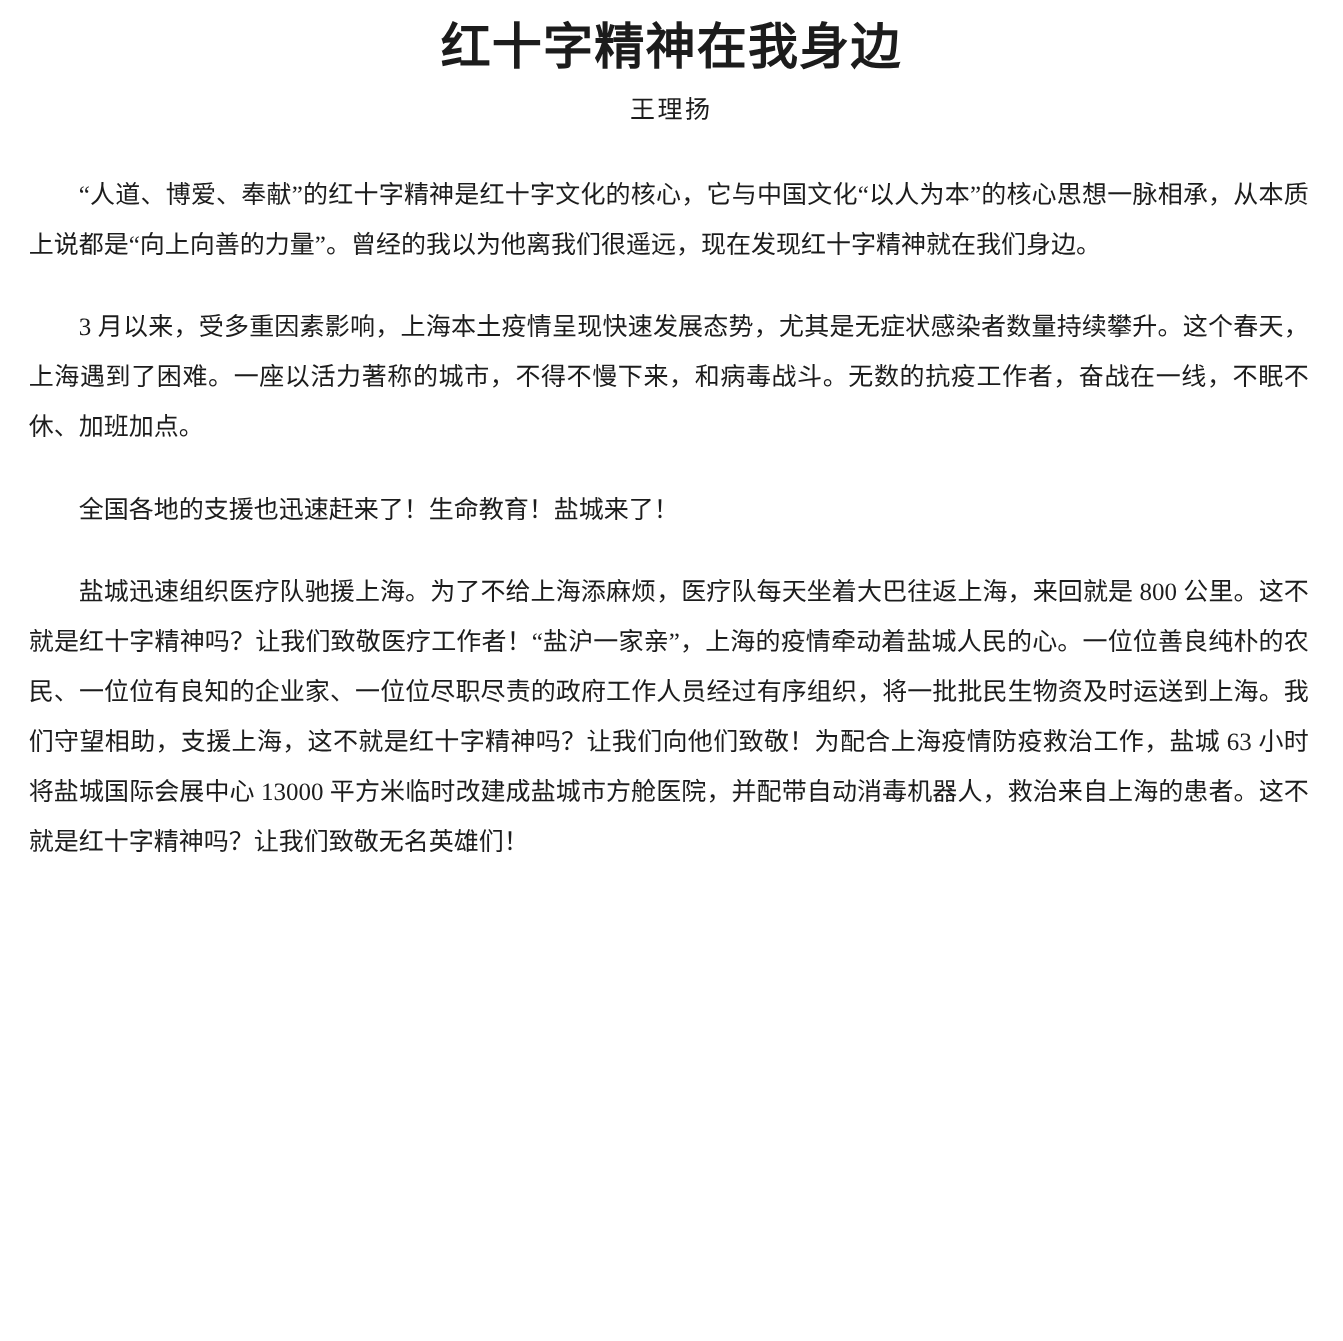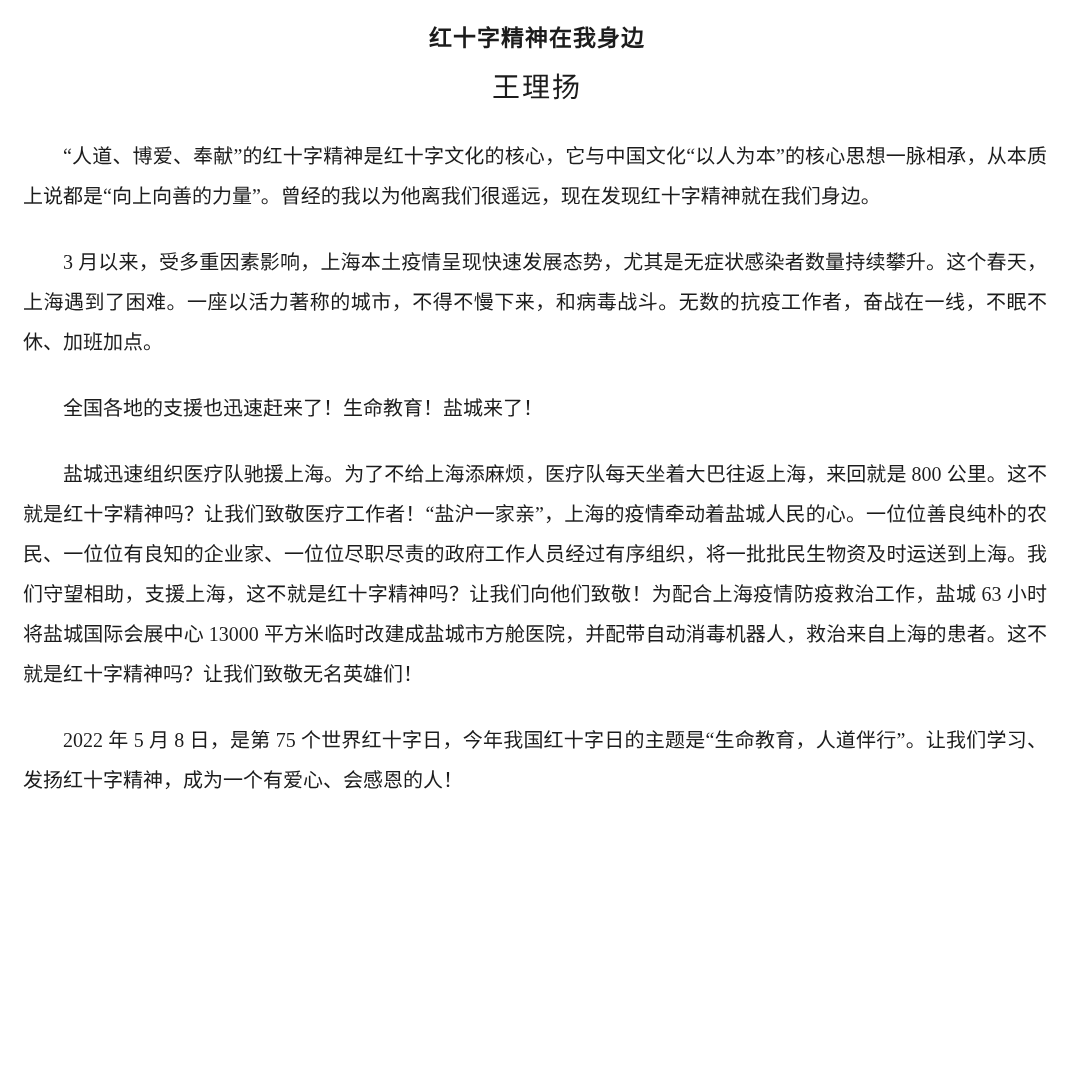--- a/index.html
+++ b/index.html
@@ -14,30 +14,30 @@
     background: #ffffff;
     overflow: hidden;
     box-sizing: border-box;
   }
   .doc-title {
     margin: 0;
     padding-top: 16px;
     text-align: center;
     font-family: "Liberation Sans", "DejaVu Sans", sans-serif;
     font-weight: 700;
-    font-size: 23px;
+    font-size: 40px;
     line-height: 44px;
     color: #1c1c1c;
     letter-spacing: 1px;
   }
   .doc-author {
     margin-top: 6px;
     text-align: center;
     font-family: "Liberation Serif", "DejaVu Serif", serif;
-    font-size: 28px;
+    font-size: 20px;
     line-height: 44px;
     color: #1c1c1c;
     letter-spacing: 2px;
   }
   .doc-content {
     margin: 26px 27px 0 23px;
     font-family: "Liberation Serif", "DejaVu Serif", serif;
     font-size: 20px;
     line-height: 40px;
     text-align: justify;
@@ -57,15 +57,14 @@
 <div class="page">
   <h1 class="doc-title">红十字精神在我身边</h1>
 
   <div class="doc-author">王理扬</div>
 
   <div class="doc-content">
     <p>“人道、博爱、奉献”的红十字精神是红十字文化的核心，它与中国文化“以人为本”的核心思想一脉相承，从本质上说都是“向上向善的力量”。曾经的我以为他离我们很遥远，现在发现红十字精神就在我们身边。</p>
     <p>3 月以来，受多重因素影响，上海本土疫情呈现快速发展态势，尤其是无症状感染者数量持续攀升。这个春天，上海遇到了困难。一座以活力著称的城市，不得不慢下来，和病毒战斗。无数的抗疫工作者，奋战在一线，不眠不休、加班加点。</p>
     <p>全国各地的支援也迅速赶来了！生命教育！盐城来了！</p>
     <p>盐城迅速组织医疗队驰援上海。为了不给上海添麻烦，医疗队每天坐着大巴往返上海，来回就是 800 公里。这不就是红十字精神吗？让我们致敬医疗工作者！“盐沪一家亲”，上海的疫情牵动着盐城人民的心。一位位善良纯朴的农民、一位位有良知的企业家、一位位尽职尽责的政府工作人员经过有序组织，将一批批民生物资及时运送到上海。我们守望相助，支援上海，这不就是红十字精神吗？让我们向他们致敬！为配合上海疫情防疫救治工作，盐城 63 小时将盐城国际会展中心 13000 平方米临时改建成盐城市方舱医院，并配带自动消毒机器人，救治来自上海的患者。这不就是红十字精神吗？让我们致敬无名英雄们！</p>
-    <p>2022 年 5 月 8 日，是第 75 个世界红十字日，今年我国红十字日的主题是“生命教育，人道伴行”。让我们学习、发扬红十字精神，成为一个有爱心、会感恩的人！</p>
   </div>
 </div>
 
 </body></html>

